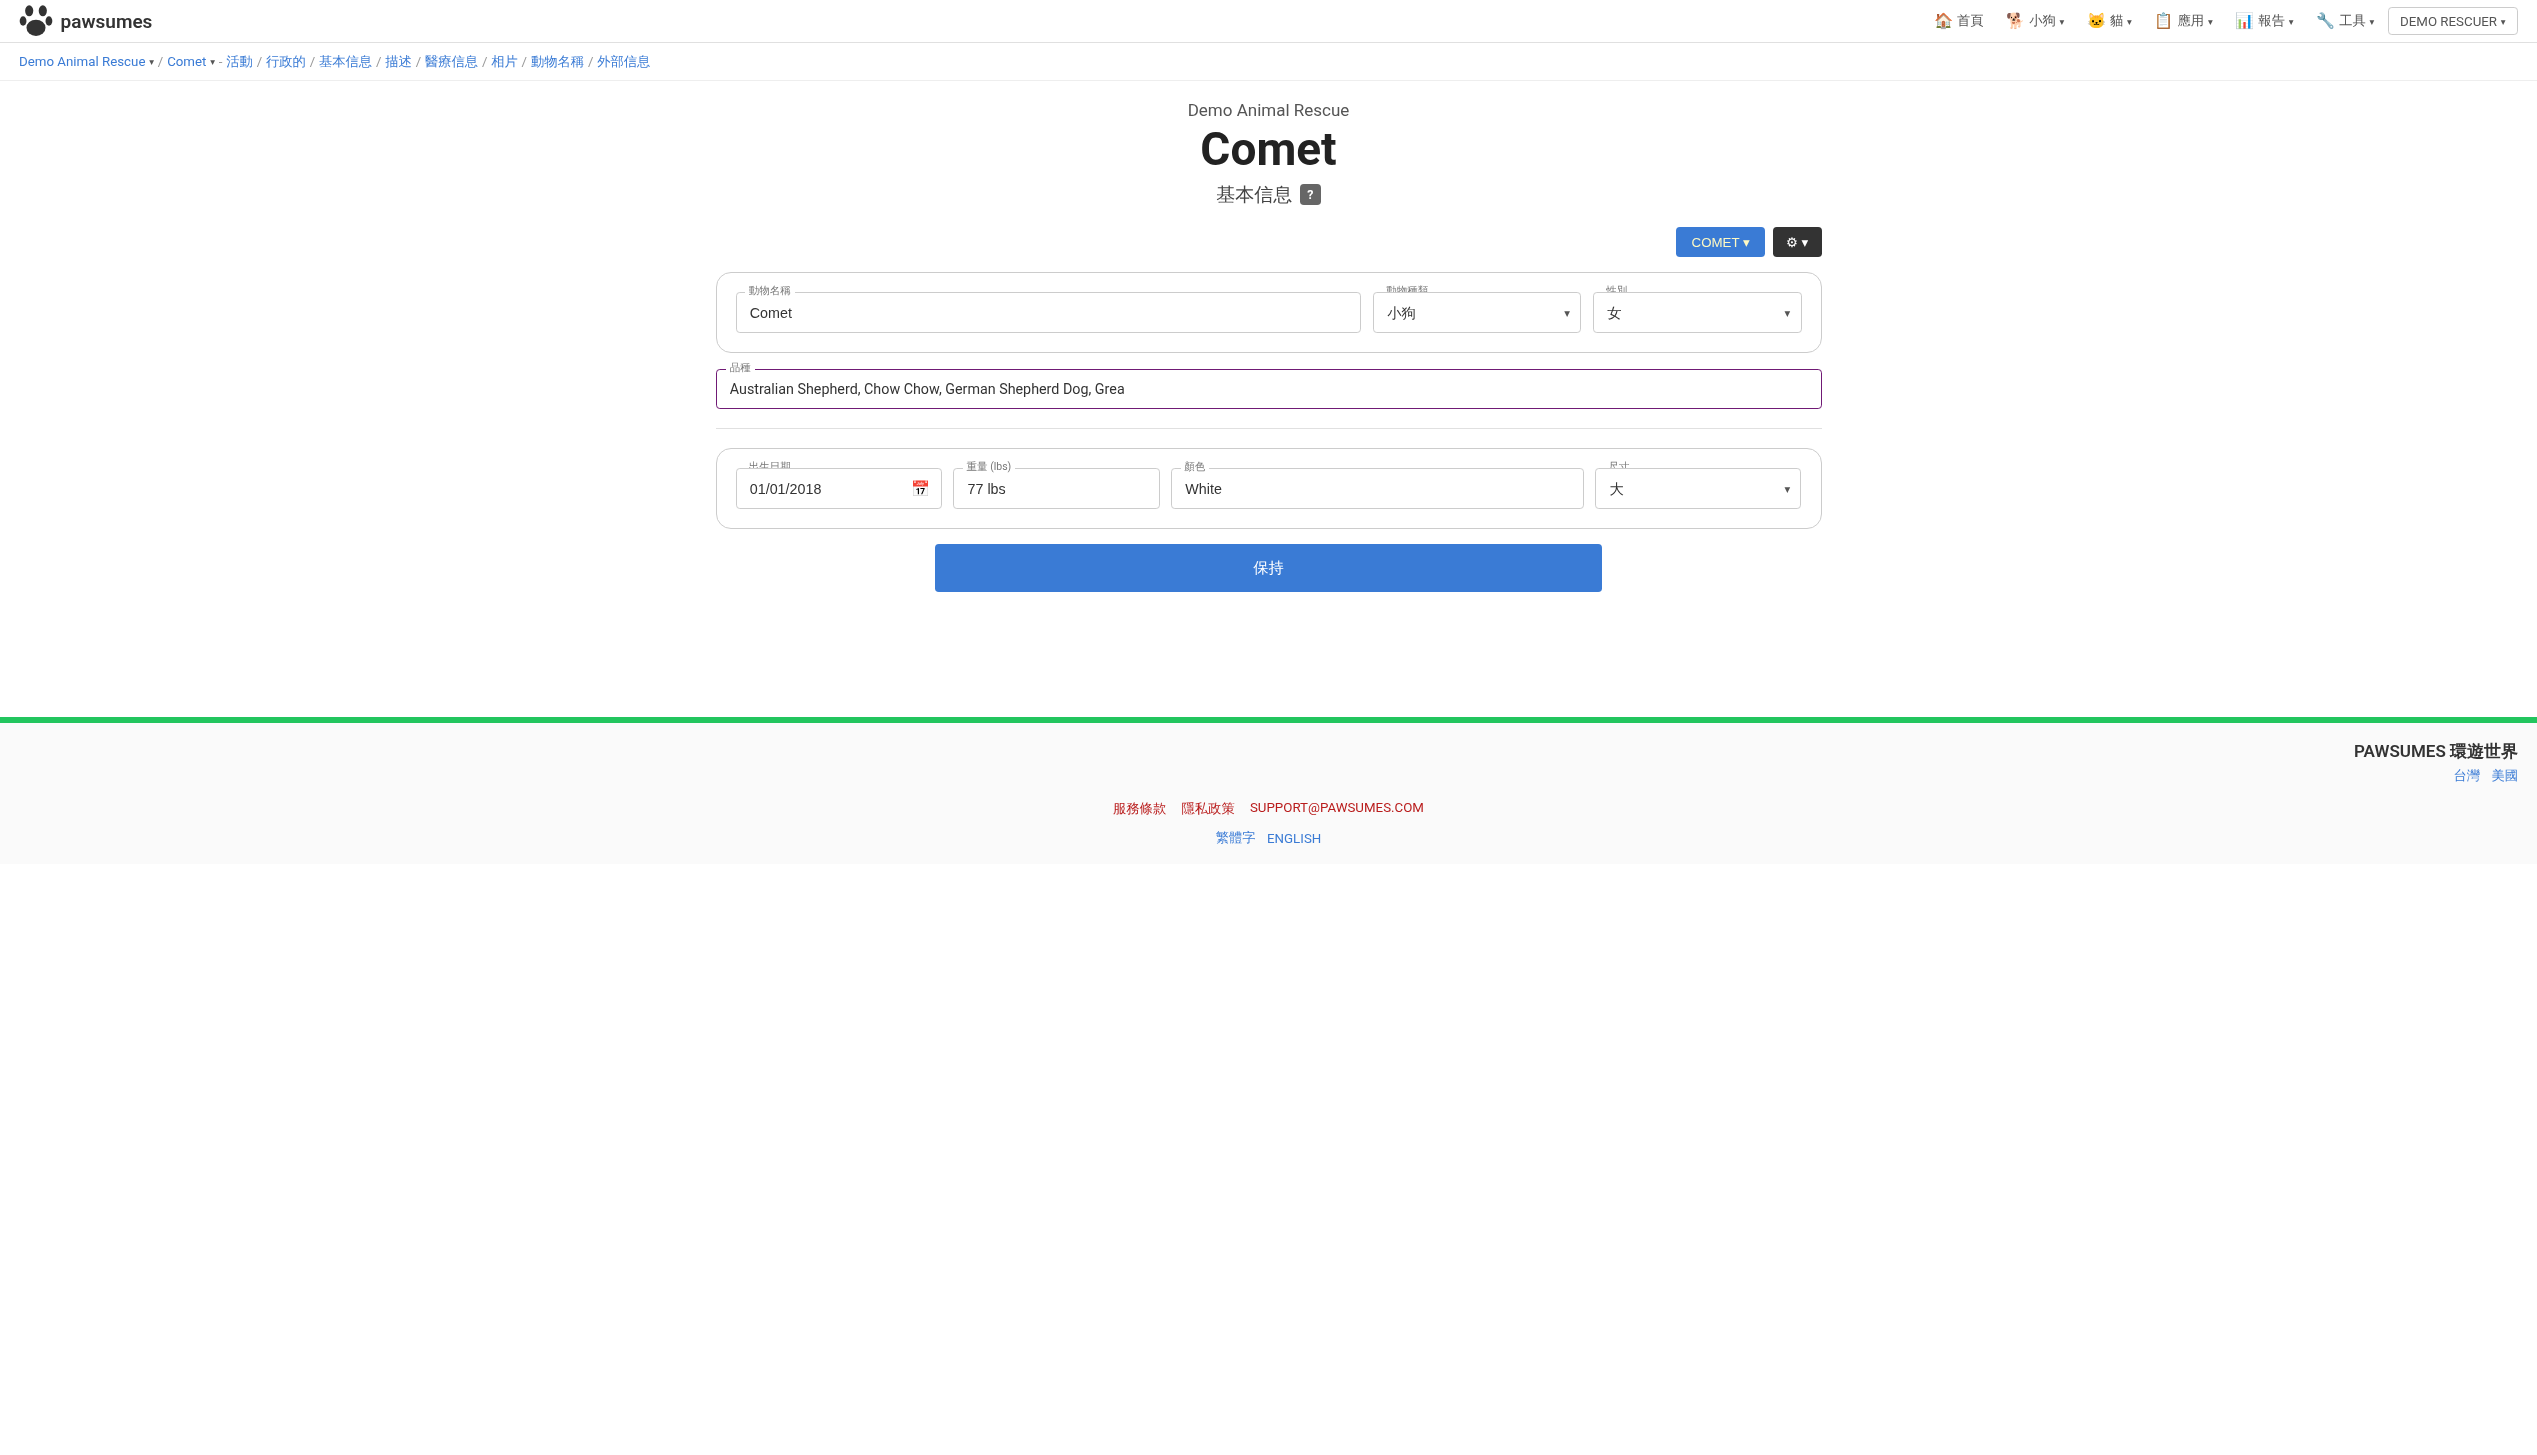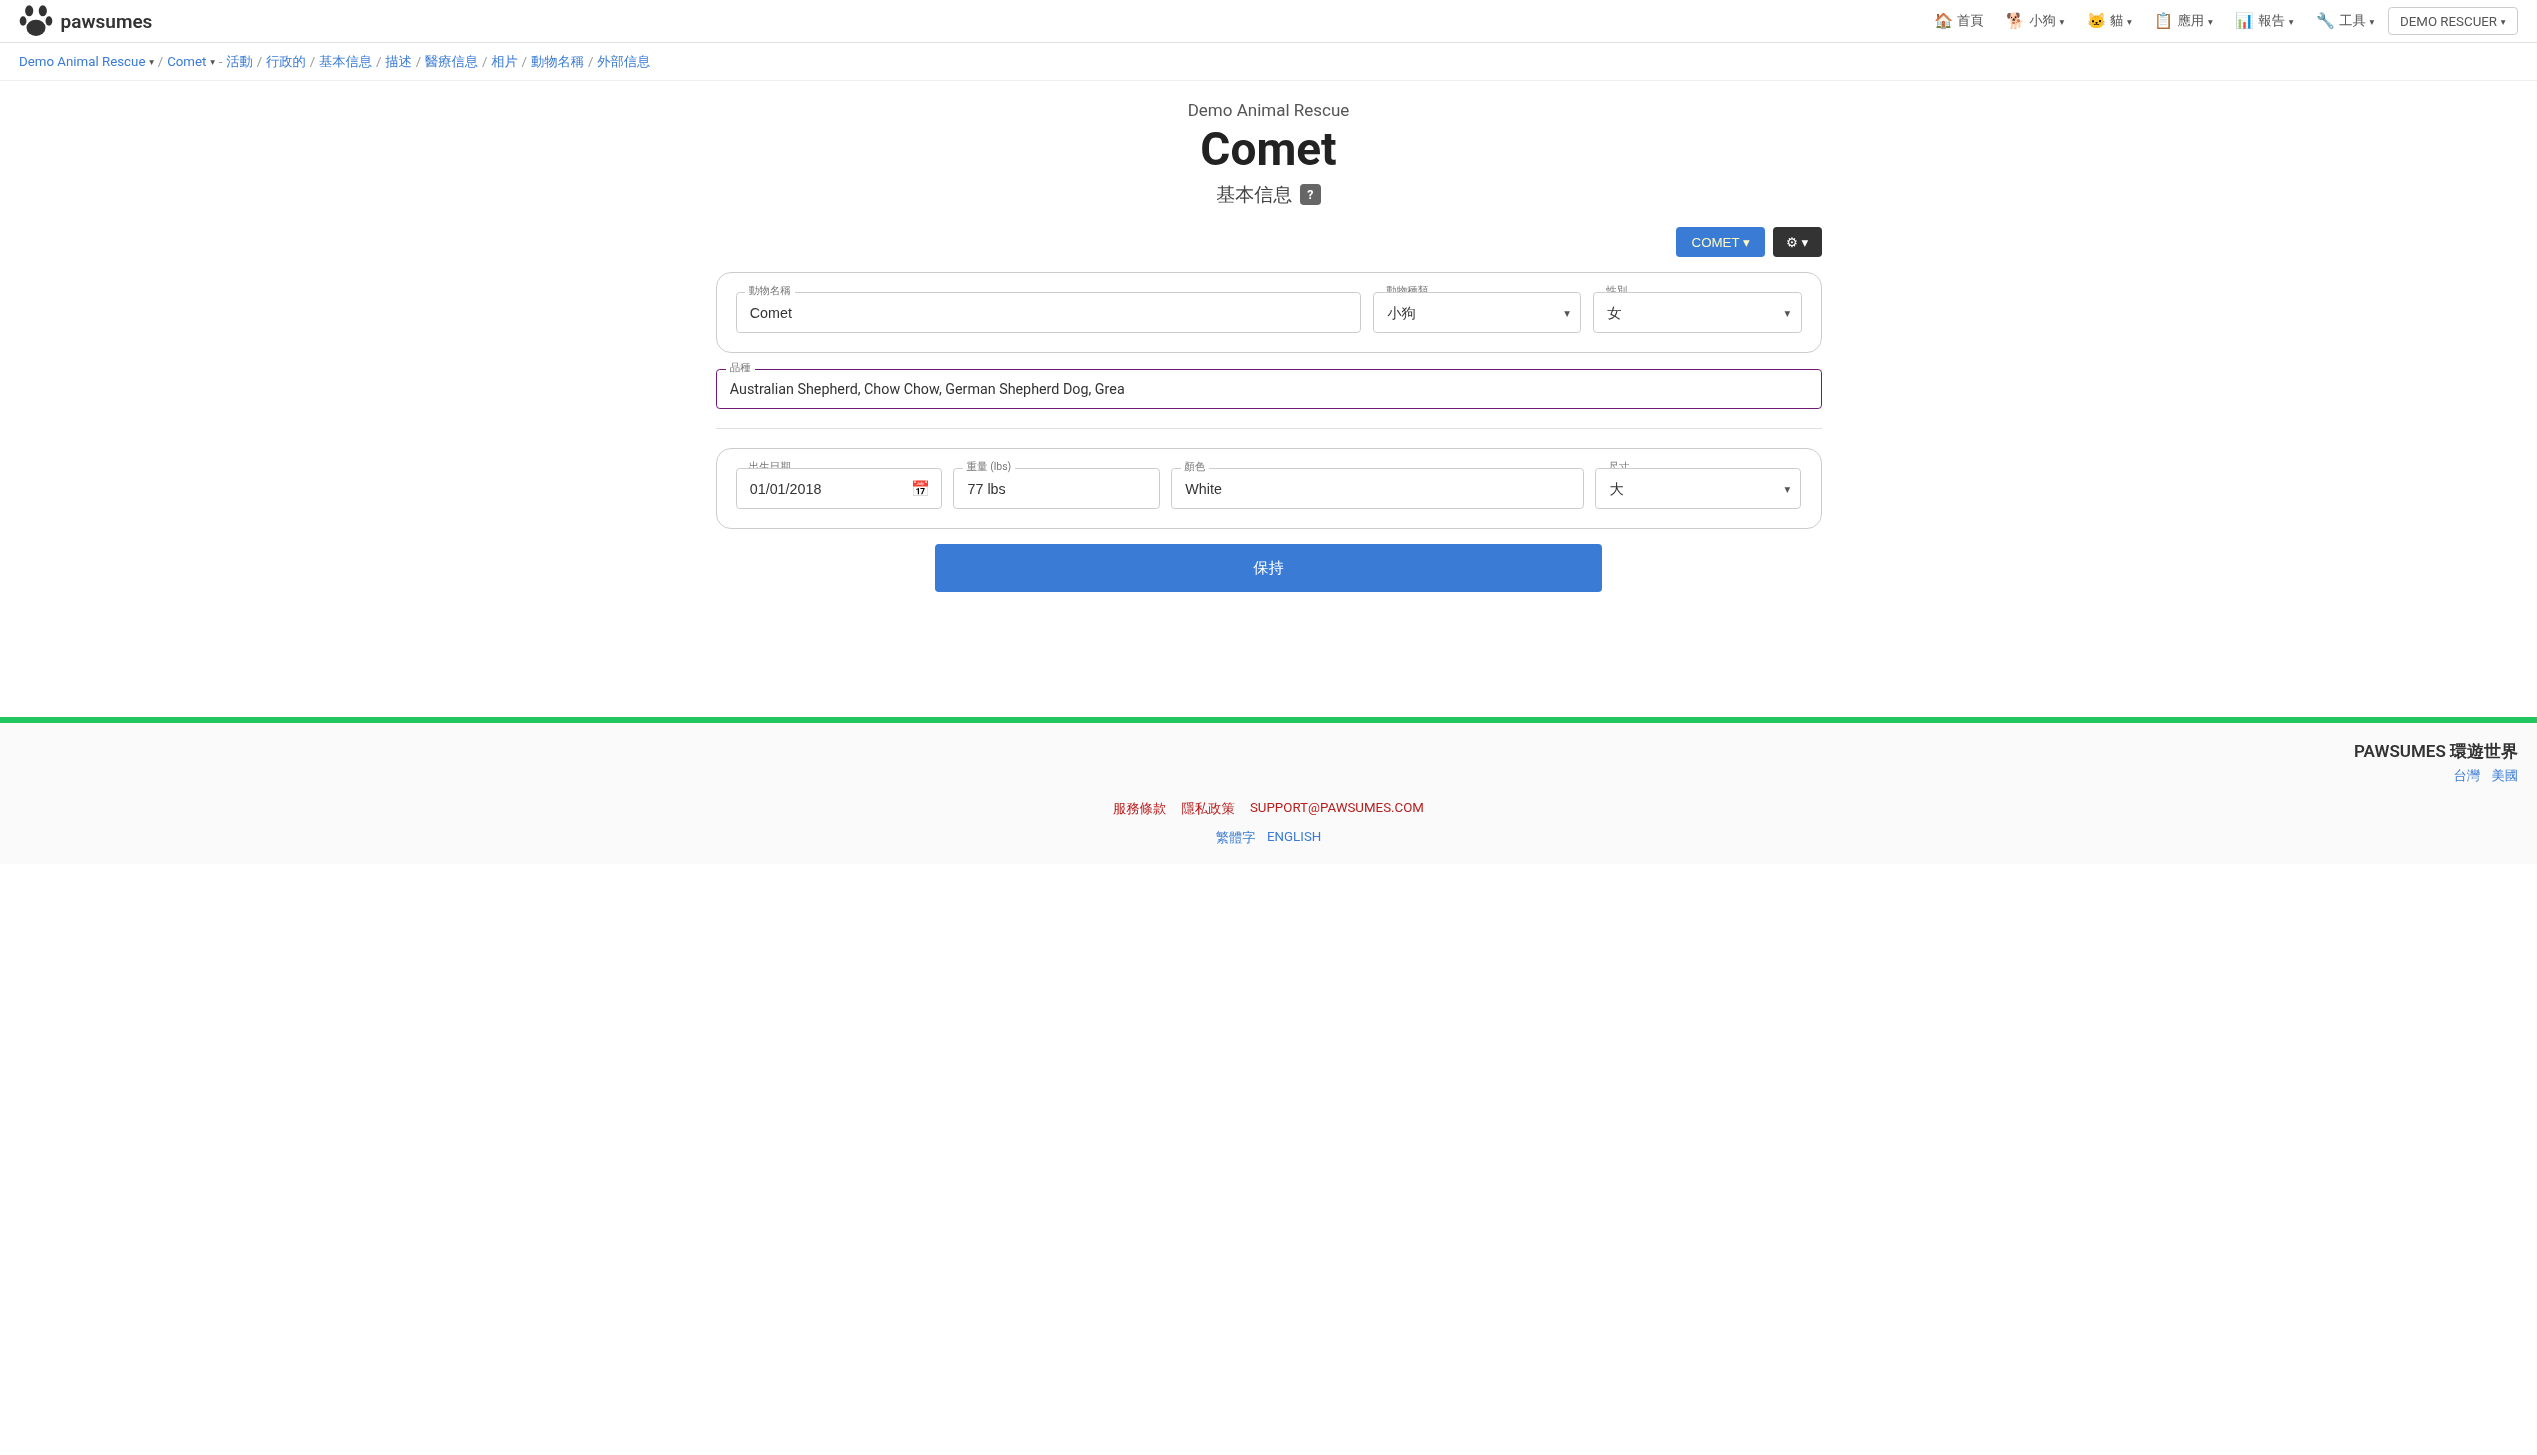--- a/index.html
+++ b/index.html
@@ -304,20 +304,21 @@
     .footer-link {
       color: #b91c1c;
       cursor: pointer;
       font-size: 13.3px;
     }
     .footer-lang {
       text-align: center;
       display: flex;
       justify-content: center;
       gap: 11.4px;
+      align-items: center;
     }
     .footer-lang-item {
       color: #3a7bd5;
       cursor: pointer;
       font-size: 13.3px;
     }
 
     
     .section-divider {
       border: none;

